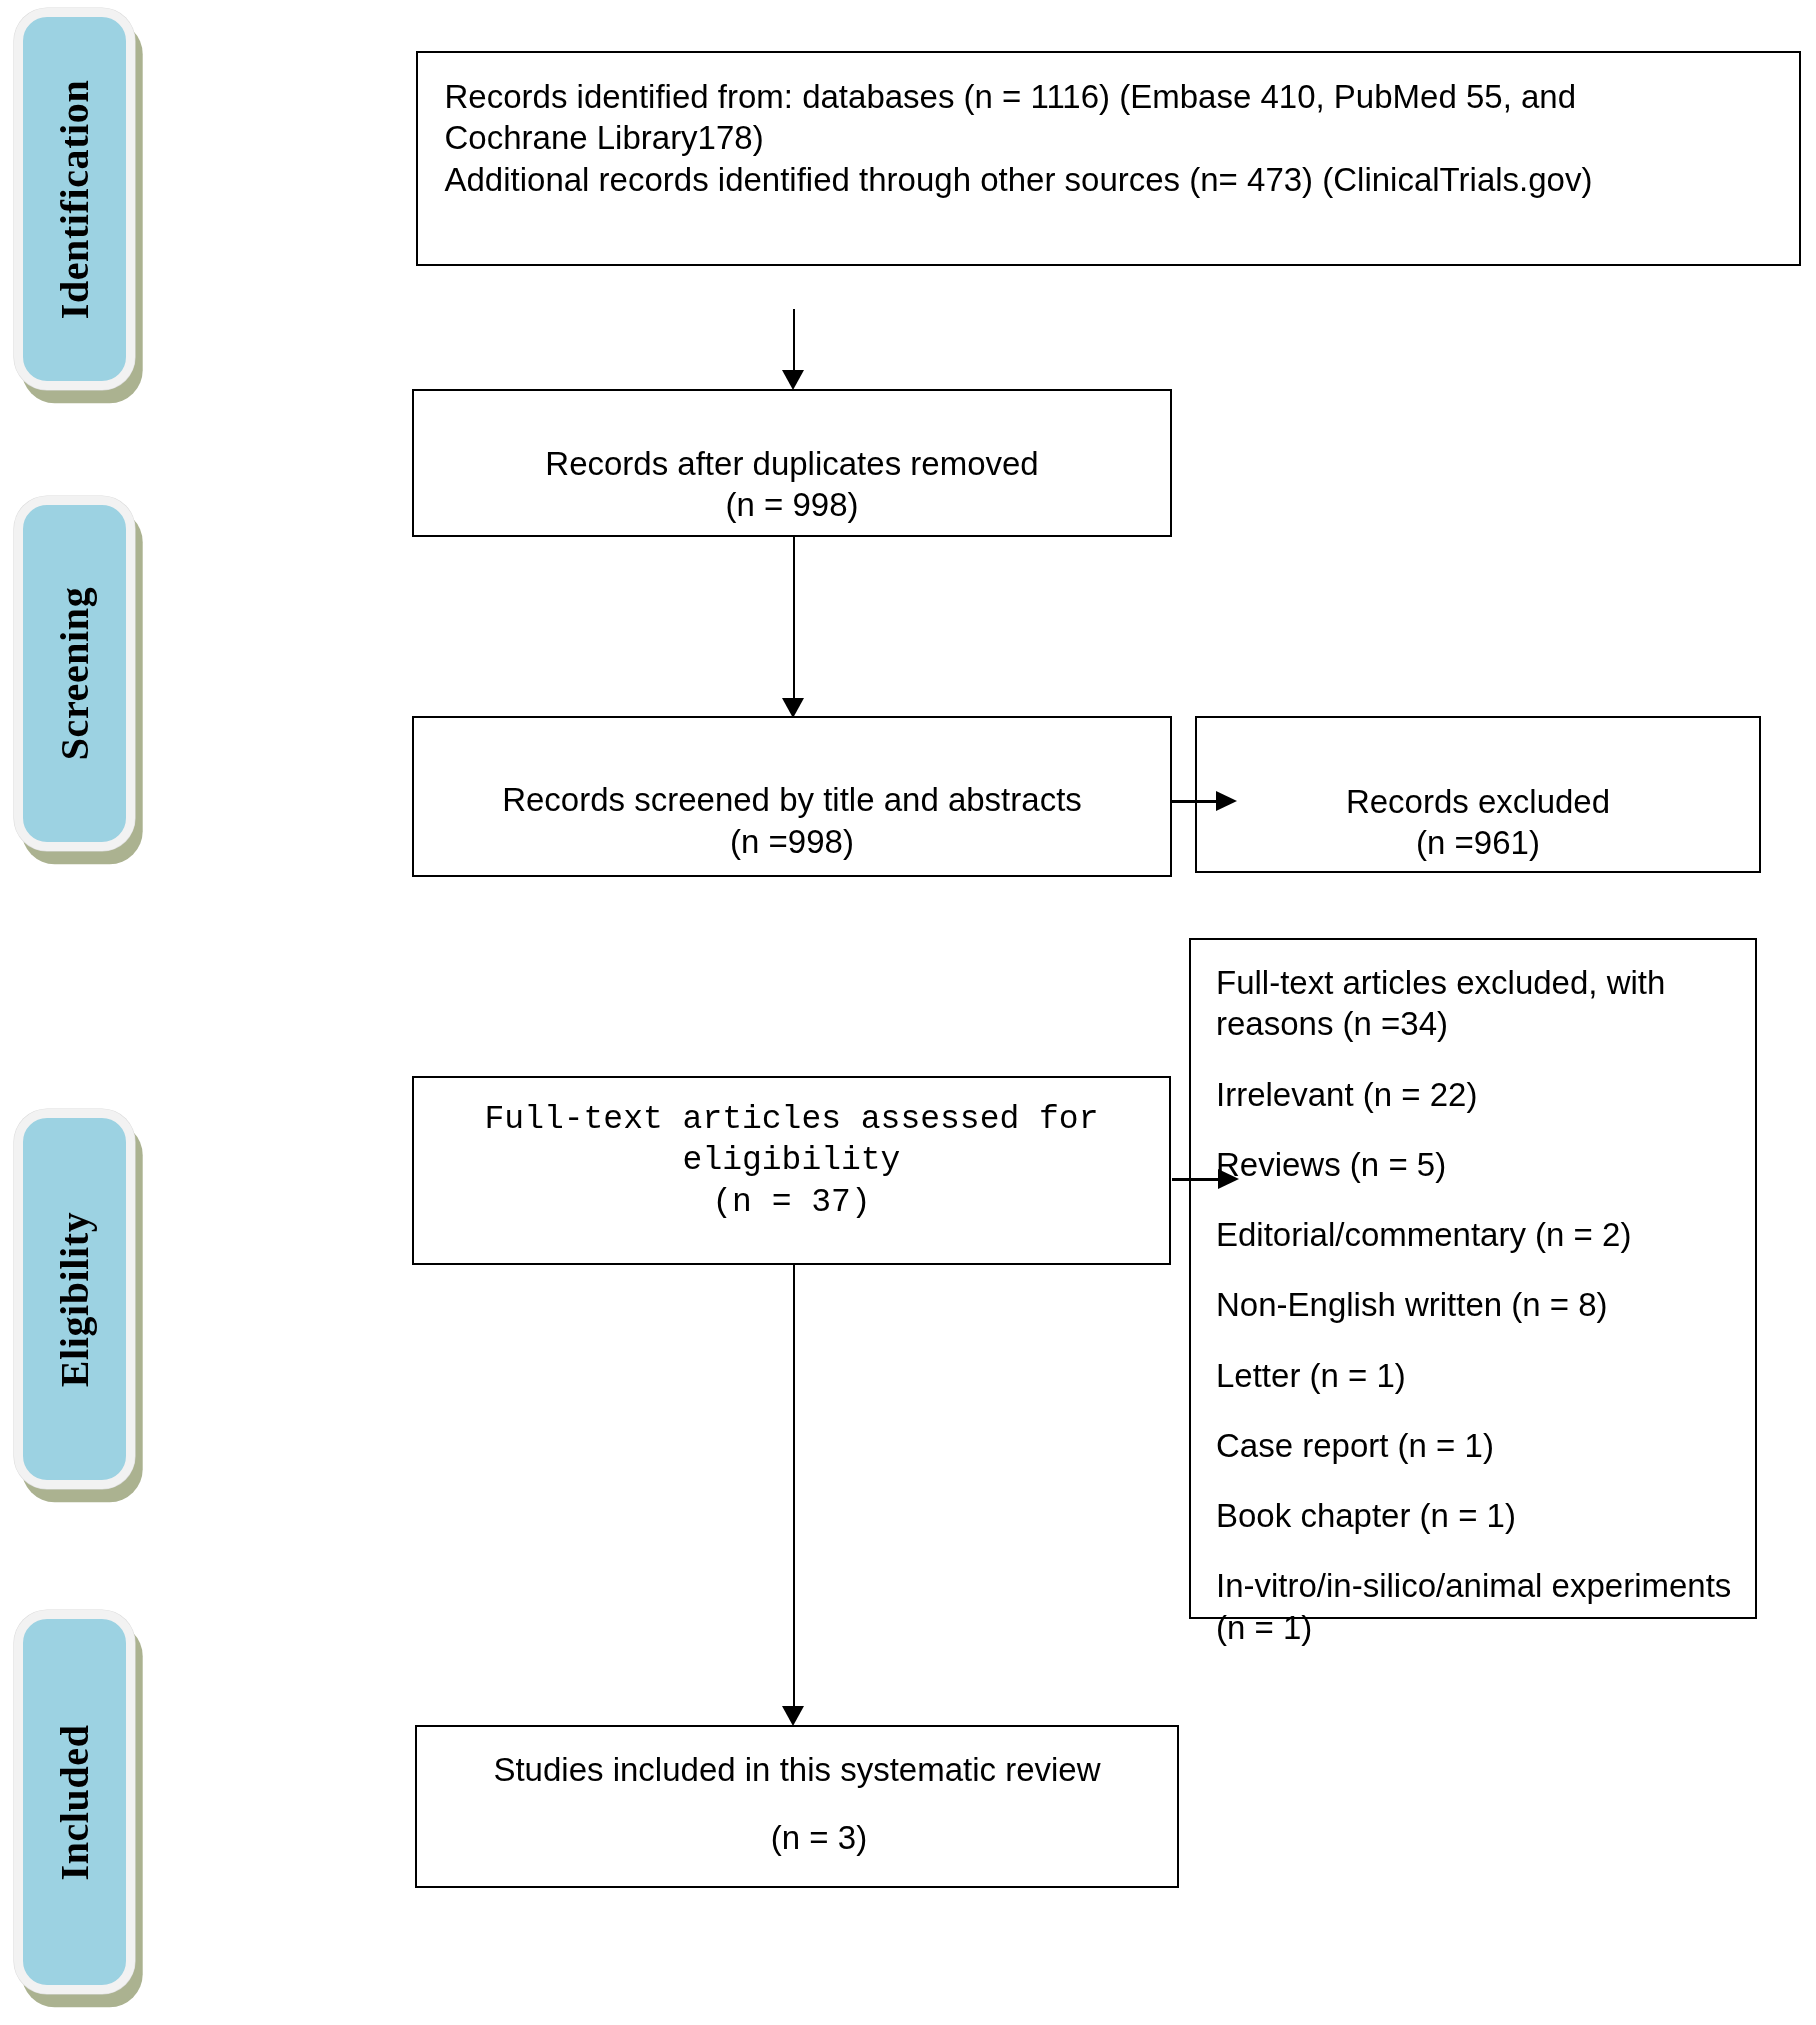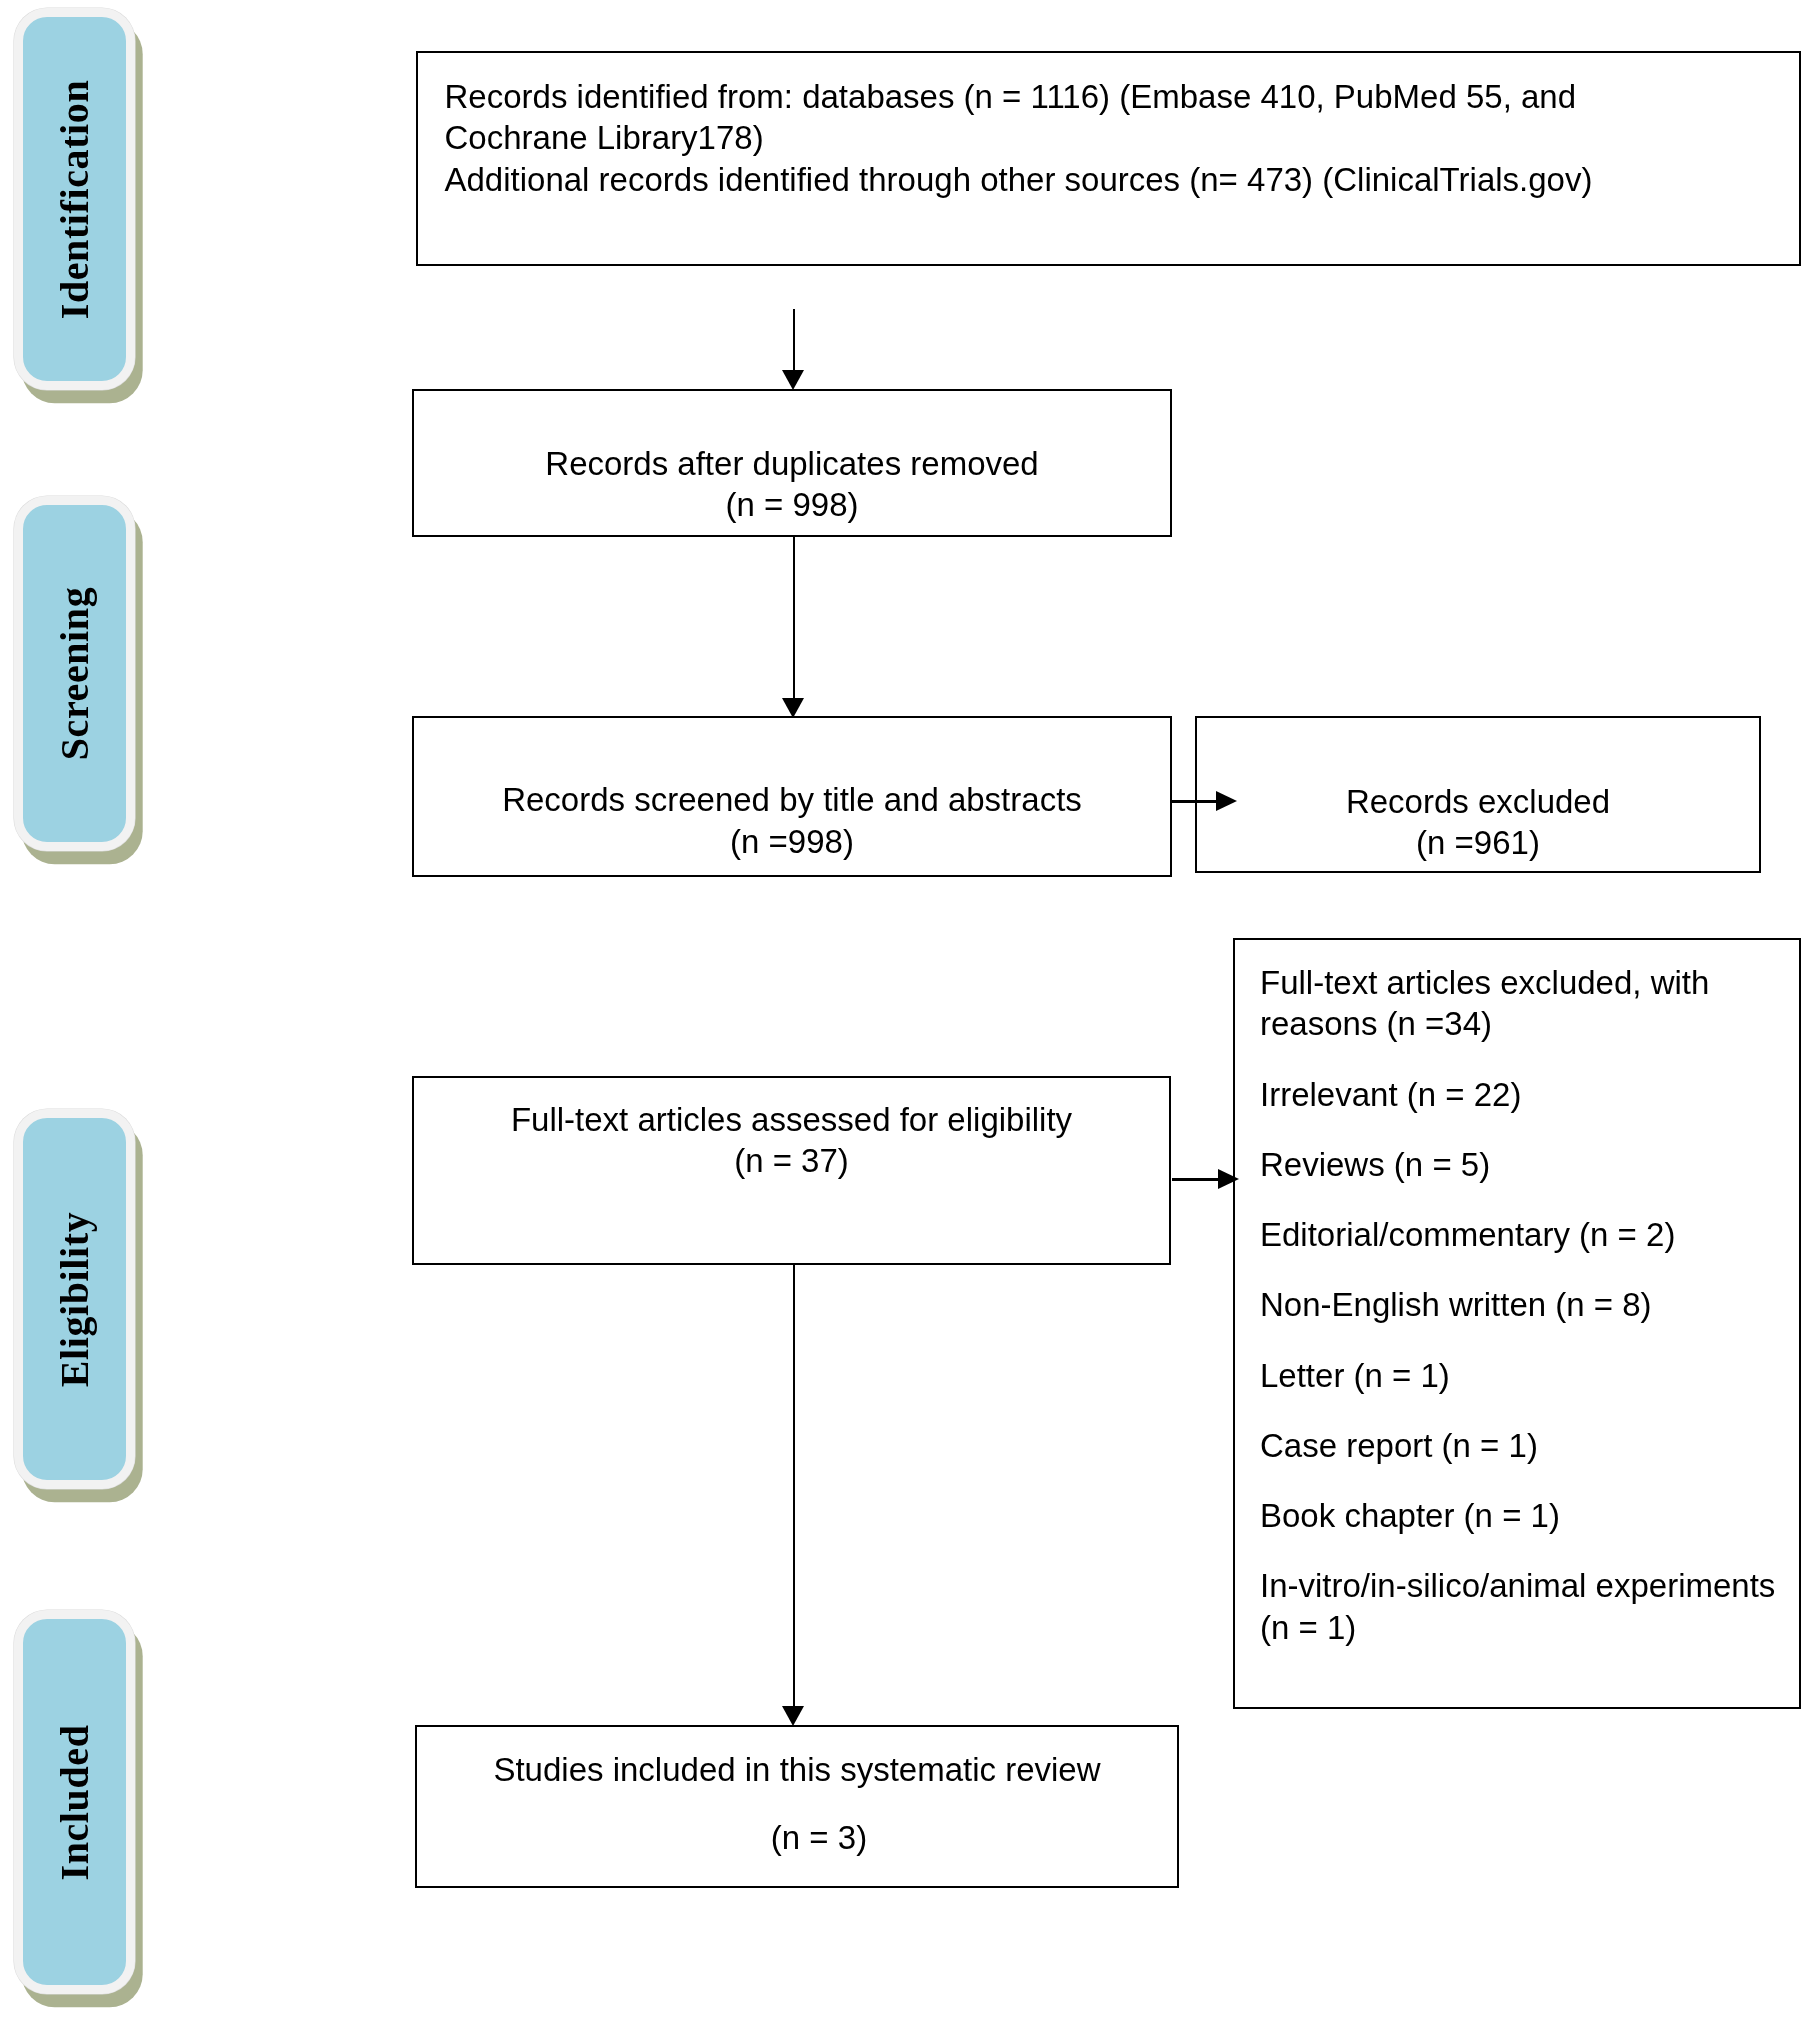--- a/index.html
+++ b/index.html
@@ -57,25 +57,25 @@
   .center-box {
     display: flex;
     flex-direction: column;
     align-items: center;
     justify-content: flex-end;
     text-align: center;
   }
   .b2  { left: 412px;  top: 389px;  width: 760px; height: 148px; padding-bottom: 10px; }
   .b3  { left: 412px;  top: 716px; width: 760px; height: 161px; padding-bottom: 13.2px; }
   .excl{ left: 1195px; top: 716px; width: 566px; height: 157px; padding-bottom: 7.7px; }
-  .b4  { left: 412px;  top: 1076px; width: 759px; height: 189px; padding-top: 21px; text-align: center; }
+  .b4  { left: 412px;  top: 1076px; width: 759px; height: 189px; padding-top: 21px; text-align: center; font-family: Liberation Mono, monospace; }
   .b5  { left: 415px;  top: 1725px; width: 764px; height: 163px; padding-top: 22px; text-align: center; }
   .b5 .count { margin-top: 26.5px; padding-left: 44px; }
 
-  .big { left: 1233px; top: 938px; width: 568px; height: 771px; padding: 22px 23px 0 25px; }
+  .big { left: 1189px; top: 938px; width: 568px; height: 681px; padding: 22px 23px 0 25px; }
   .big .reason + .reason { margin-top: 29px; }
 
   
   .arrow { position: absolute; }
   .v-arrow .shaft {
     position: absolute;
     left: 50%;
     margin-left: -1.4px;
     top: 0;
     width: 2.8px;

